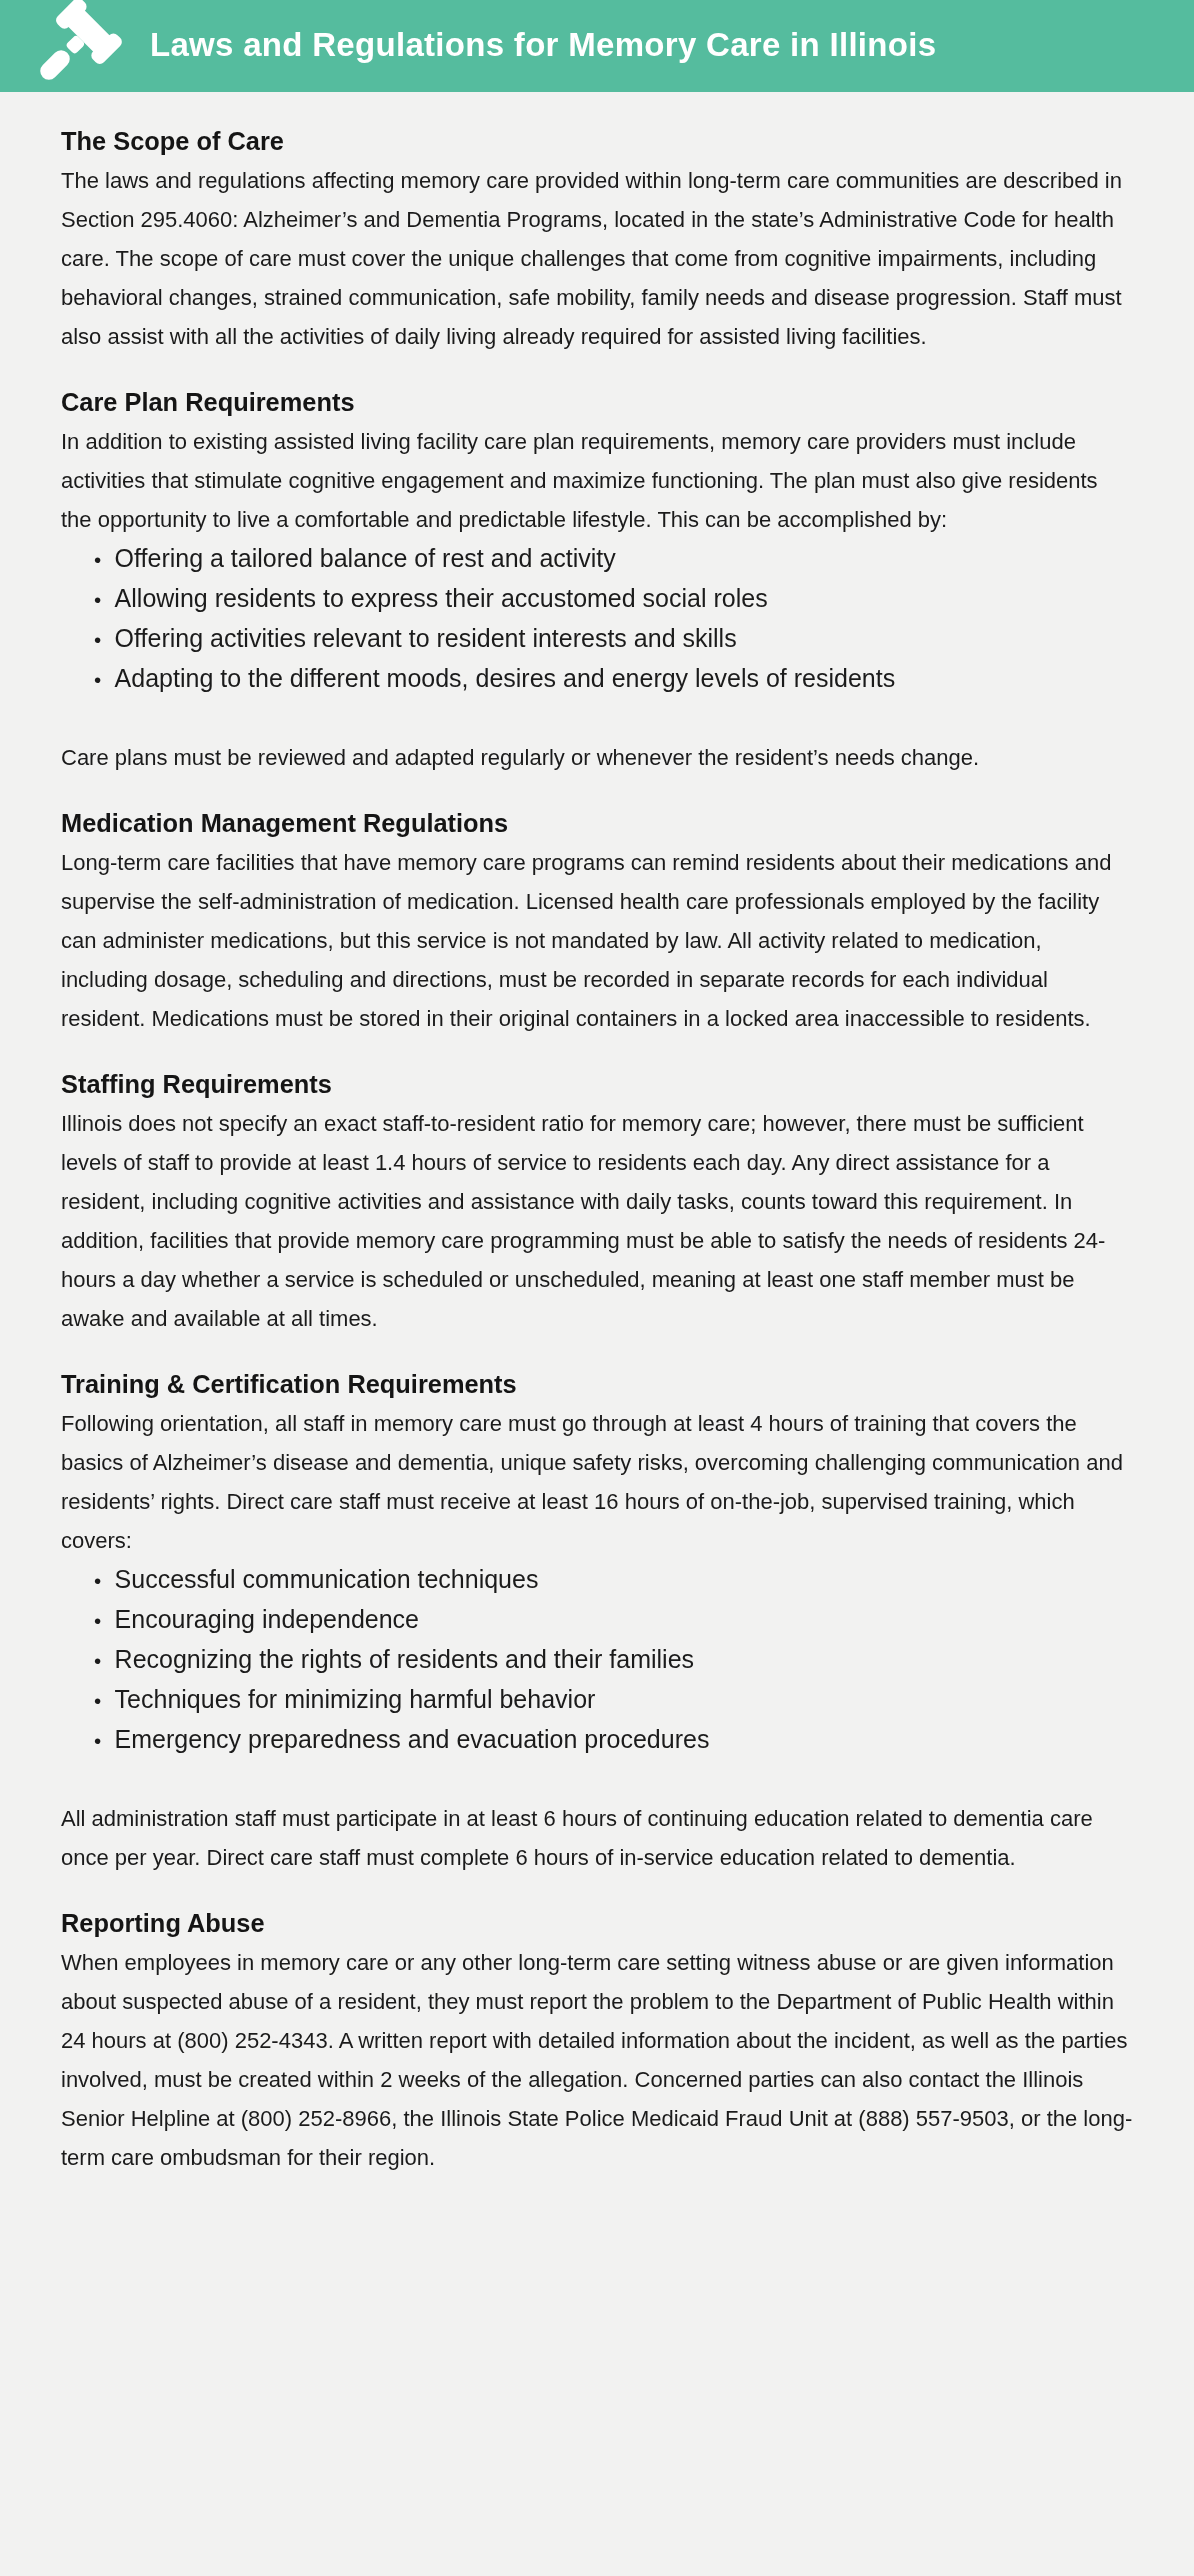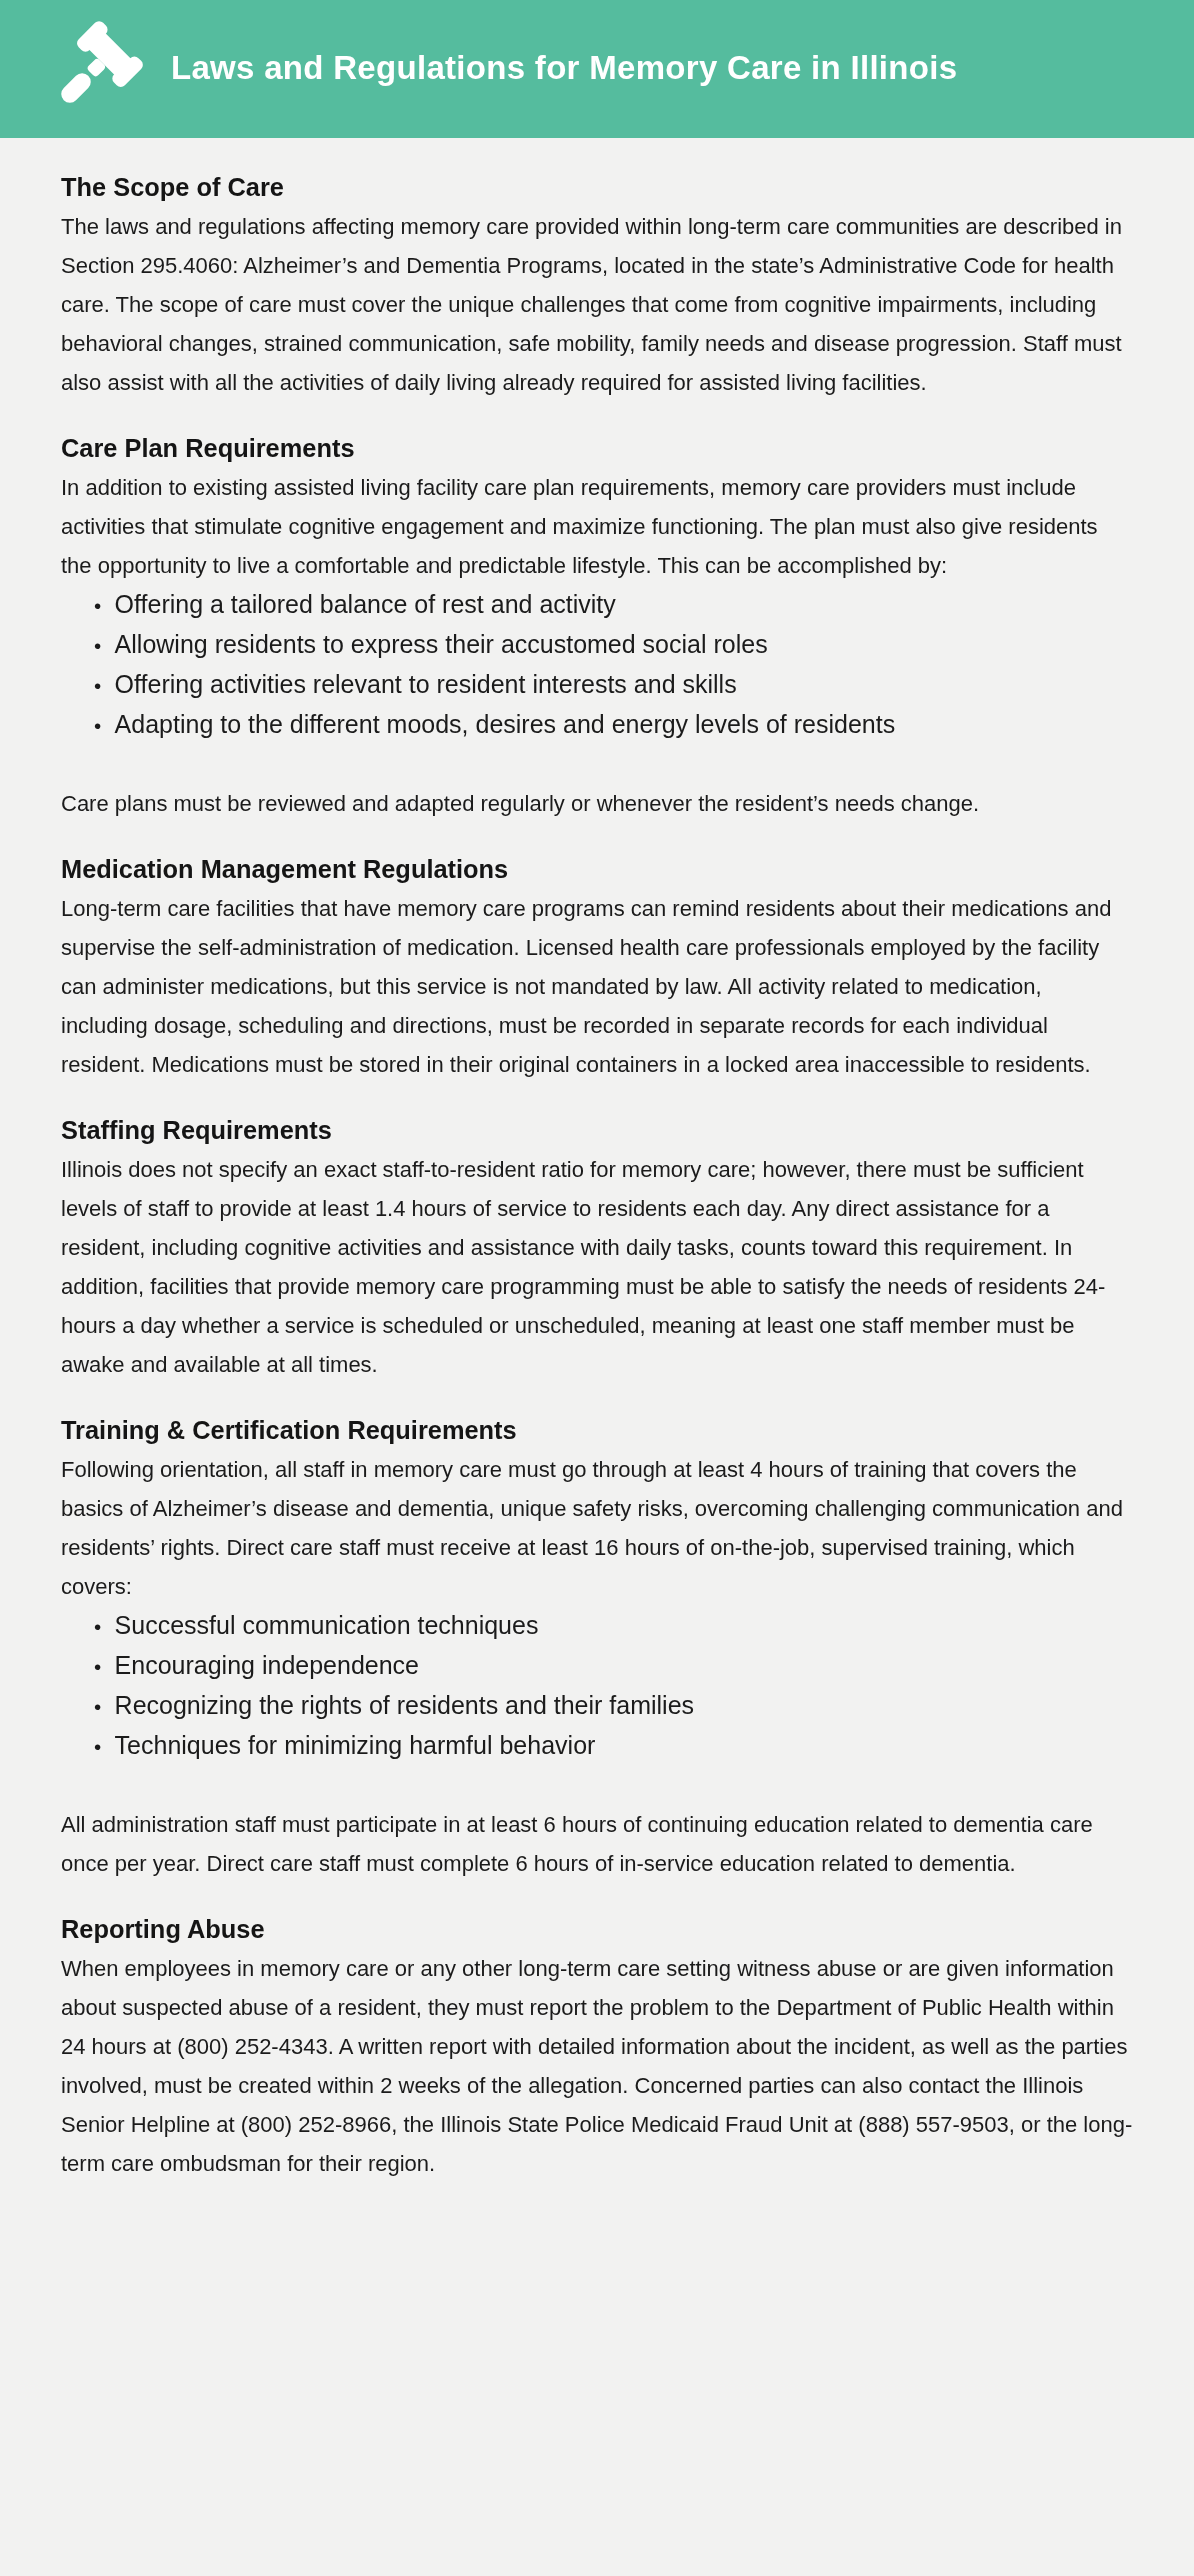--- a/index.html
+++ b/index.html
@@ -9,25 +9,25 @@
   body {
     width: 1194px;
     height: 2576px;
     background: #F2F2F1;
     font-family: "Liberation Sans", sans-serif;
     color: #1B1B1B;
     overflow: hidden;
   }
   
   .page-header {
-    height: 138px;
+    height: 92px;
     background: #55BC9E;
     display: flex;
     align-items: center;
-    padding-left: 47px;
+    padding-left: 26px;
     box-sizing: border-box;
   }
   .header-icon {
     width: 96px;
     height: 96px;
     flex: 0 0 auto;
     margin-right: 28px;
     display: block;
   }
   .page-title {
@@ -125,20 +125,21 @@
       <p class="paragraph">Illinois does not specify an exact staff-to-resident ratio for memory care; however, there must be sufficient levels of staff to provide at least 1.4 hours of service to residents each day. Any direct assistance for a resident, including cognitive activities and assistance with daily tasks, counts toward this requirement. In addition, facilities that provide memory care programming must be able to satisfy the needs of residents 24-hours a day whether a service is scheduled or unscheduled, meaning at least one staff member must be awake and available at all times.</p>
     </section>
     <section class="section">
       <h2 class="section-heading">Training &amp; Certification Requirements</h2>
       <p class="paragraph">Following orientation, all staff in memory care must go through at least 4 hours of training that covers the basics of Alzheimer’s disease and dementia, unique safety risks, overcoming challenging communication and residents’ rights. Direct care staff must receive at least 16 hours of on-the-job, supervised training, which covers:</p>
       <ul class="bullet-list">
         <li class="bullet-item">Successful communication techniques</li>
         <li class="bullet-item">Encouraging independence</li>
         <li class="bullet-item">Recognizing the rights of residents and their families</li>
         <li class="bullet-item">Techniques for minimizing harmful behavior</li>
+        <li class="bullet-item">Emergency preparedness and evacuation procedures</li>
       </ul>
       <p class="paragraph">All administration staff must participate in at least 6 hours of continuing education related to dementia care once per year. Direct care staff must complete 6 hours of in-service education related to dementia.</p>
     </section>
     <section class="section">
       <h2 class="section-heading">Reporting Abuse</h2>
       <p class="paragraph">When employees in memory care or any other long-term care setting witness abuse or are given information about suspected abuse of a resident, they must report the problem to the Department of Public Health within 24 hours at (800) 252-4343. A written report with detailed information about the incident, as well as the parties involved, must be created within 2 weeks of the allegation. Concerned parties can also contact the Illinois Senior Helpline at (800) 252-8966, the Illinois State Police Medicaid Fraud Unit at (888) 557-9503, or the long-term care ombudsman for their region.</p>
     </section>
   </main>
 
 

